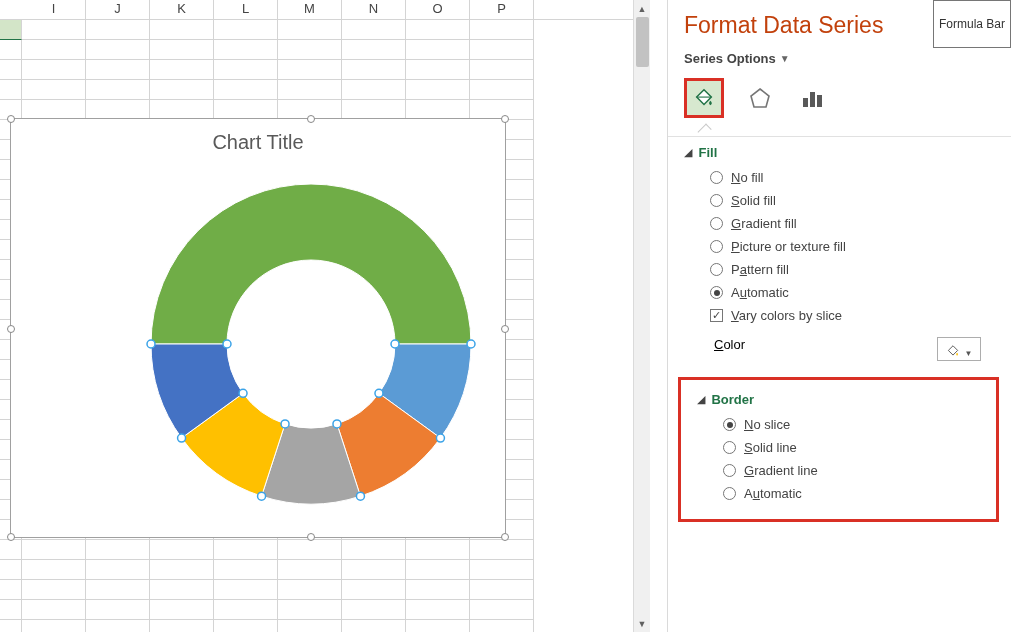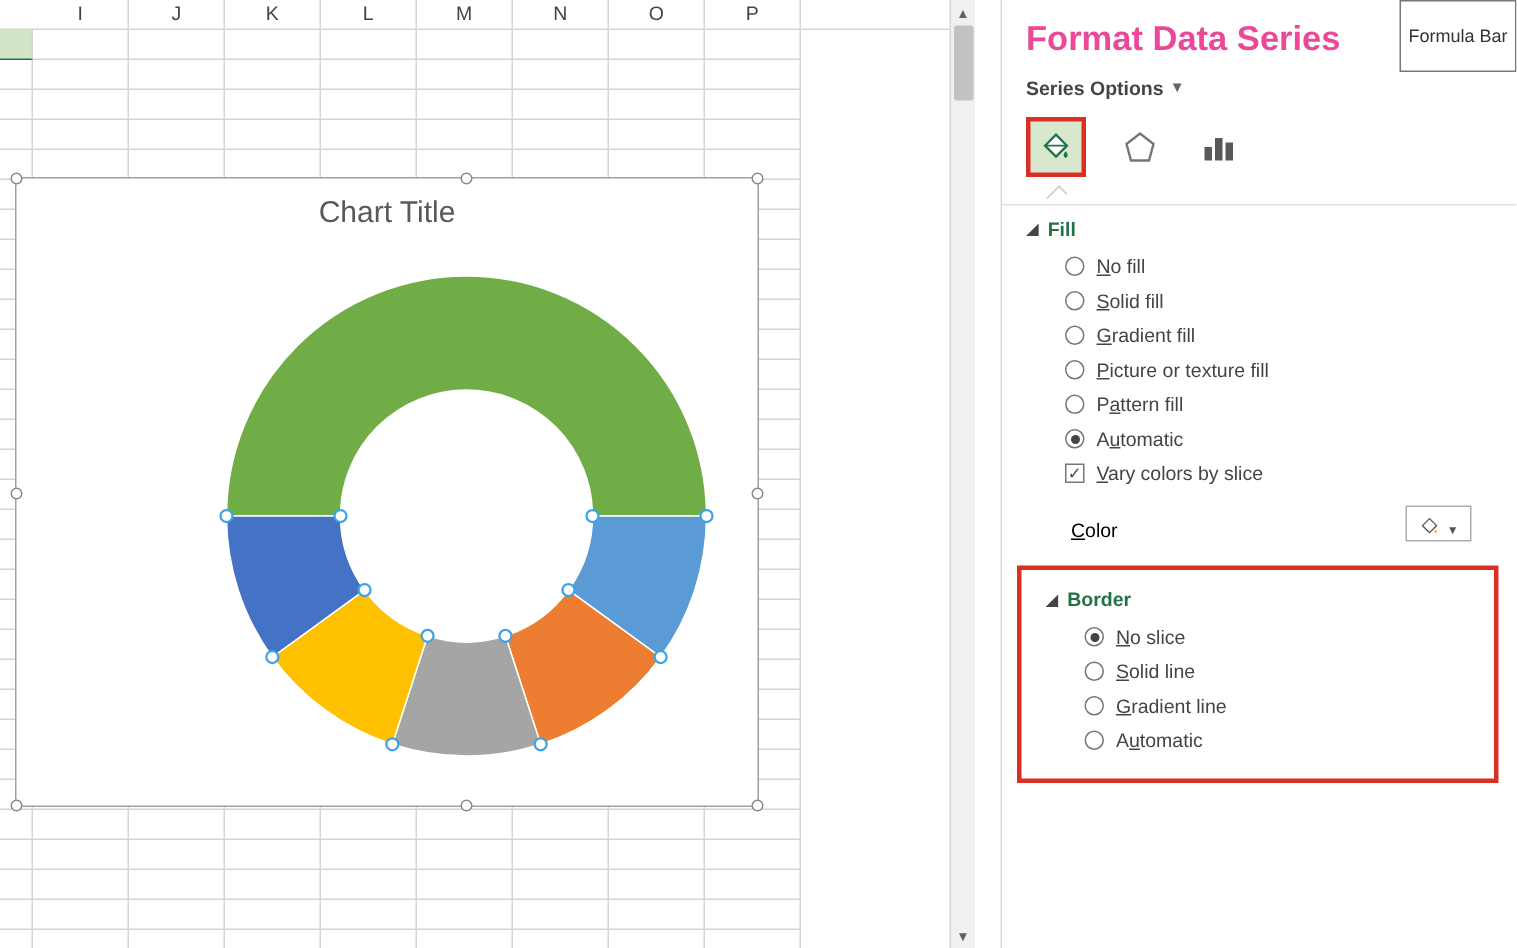--- a/index.html
+++ b/index.html
@@ -135,23 +135,23 @@
       color: #333;
       z-index: 10;
     }
     .pane-title-row {
       display: flex;
       align-items: center;
       justify-content: space-between;
       padding: 12px 16px 6px 16px;
     }
     .pane-title {
-      color: #ec4899;
+      color: #c2410c;
       font-size: 23px;
-      font-weight: 700;
+      font-weight: 400;
     }
     .pane-title-actions {
       display: flex; gap: 24px;
       color: #767676;
     }
     .pane-title-actions span { cursor: default; font-size: 16px;}
     .series-options {
       padding: 6px 16px 12px 16px;
       font-weight: bold;
       font-size: 13px;
@@ -223,21 +223,21 @@
     .checkbox {
       width: 13px; height: 13px;
       border: 1px solid #767676;
       display: flex; align-items: center; justify-content: center;
       font-size: 11px; color: #444;
       flex-shrink: 0;
     }
     .underline-letter { text-decoration: underline; }
     .color-row {
       display: flex;
-      align-items: flex-end;
+      align-items: flex-start;
       justify-content: space-between;
       padding: 10px 30px 10px 46px;
     }
     .color-btn {
       width: 44px; height: 24px;
       border: 1px solid #adadad;
       display: flex;
       align-items: flex-end;
       justify-content: center;
       padding-bottom: 2px;

